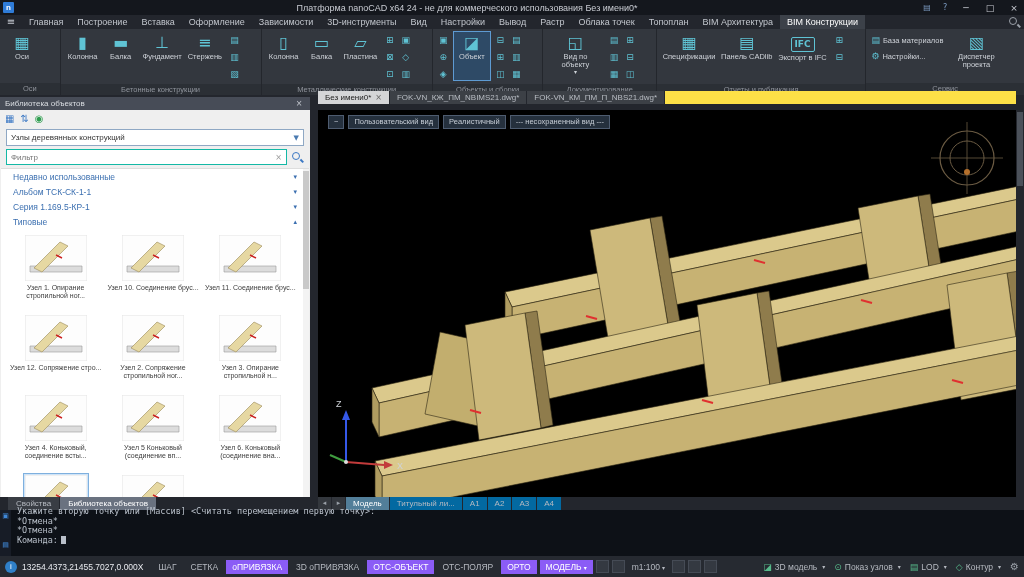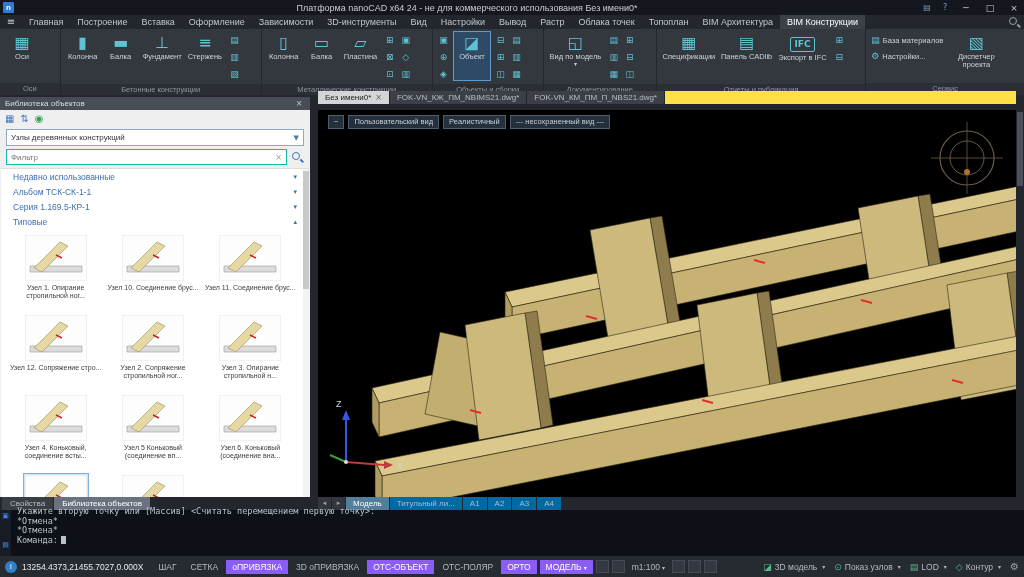--- a/index.html
+++ b/index.html
@@ -86,21 +86,21 @@
   #viewport{position:absolute;left:318px;top:110px;width:698px;height:387px;background:#000;}
   #scene{position:absolute;left:0;top:0;}
   #vpcontrols{position:absolute;left:10px;top:5px;display:flex;gap:4px;}
   .vpc{height:12px;background:rgba(40,52,66,.92);border:1px solid #4e5c70;color:#c6cdd6;font-size:7.5px;
        line-height:11px;padding:0 5px;white-space:nowrap;}
   #vscroll{position:absolute;left:1016px;top:110px;width:8px;height:387px;background:#23262d;}
   #vscroll .vthumb{position:absolute;left:1px;top:2px;width:6px;height:74px;background:#4b515a;}
 
   
   #bottomtabs{position:absolute;left:0;top:497px;width:1024px;height:13px;background:#23262d;}
-  #paneltabs{position:absolute;left:2px;top:0;height:13px;display:flex;}
+  #paneltabs{position:absolute;left:8px;top:0;height:13px;display:flex;}
   .ptab{padding:0 8px;font-size:8px;line-height:13px;background:#393d44;color:#b6bac1;margin-right:1px;white-space:nowrap;}
   .ptab.active{background:#6a7280;color:#fff;}
   #layouttabs{position:absolute;left:318px;top:0;height:13px;display:flex;}
   .lt-arrow{width:13px;text-align:center;background:#33373d;color:#9aa0a8;font-size:7px;line-height:13px;margin-right:1px;}
   .ltab{padding:0 7px;font-size:8px;line-height:13px;background:#0369a1;color:#b6bac1;margin-right:1px;white-space:nowrap;}
   .ltab.active{background:#527e99;color:#fff;}
 
   
   #cmd{position:absolute;left:0;top:510px;width:1024px;height:46px;background:#0d1117;display:flex;box-sizing:border-box;}
   .cmd-rail{width:11px;background:#171c26;display:flex;flex-direction:column;align-items:center;padding-top:3px;gap:22px;}
@@ -292,21 +292,21 @@
       </div>
       <div class="rg-l">Объекты и сборки</div>
     </div>
 
     <div class="rgroup">
       <div class="rg-c">
         <div style="display:flex">
 
             <div class="rbig has-arrow">
               <span class="ric ico">◱</span>
-              <span class="rlb">Вид по модель</span>
+              <span class="rlb">Вид по объекту</span>
               <span class="arr ico">▾</span>
             </div>
           </div>
         <div class="rsm-wrap">
 
         <div class="rsm ico">▤</div>
             <div class="rsm ico">▥</div>
             <div class="rsm ico">▦</div>
             <div class="rsm ico">⊞</div>
             <div class="rsm ico">⊟</div>

